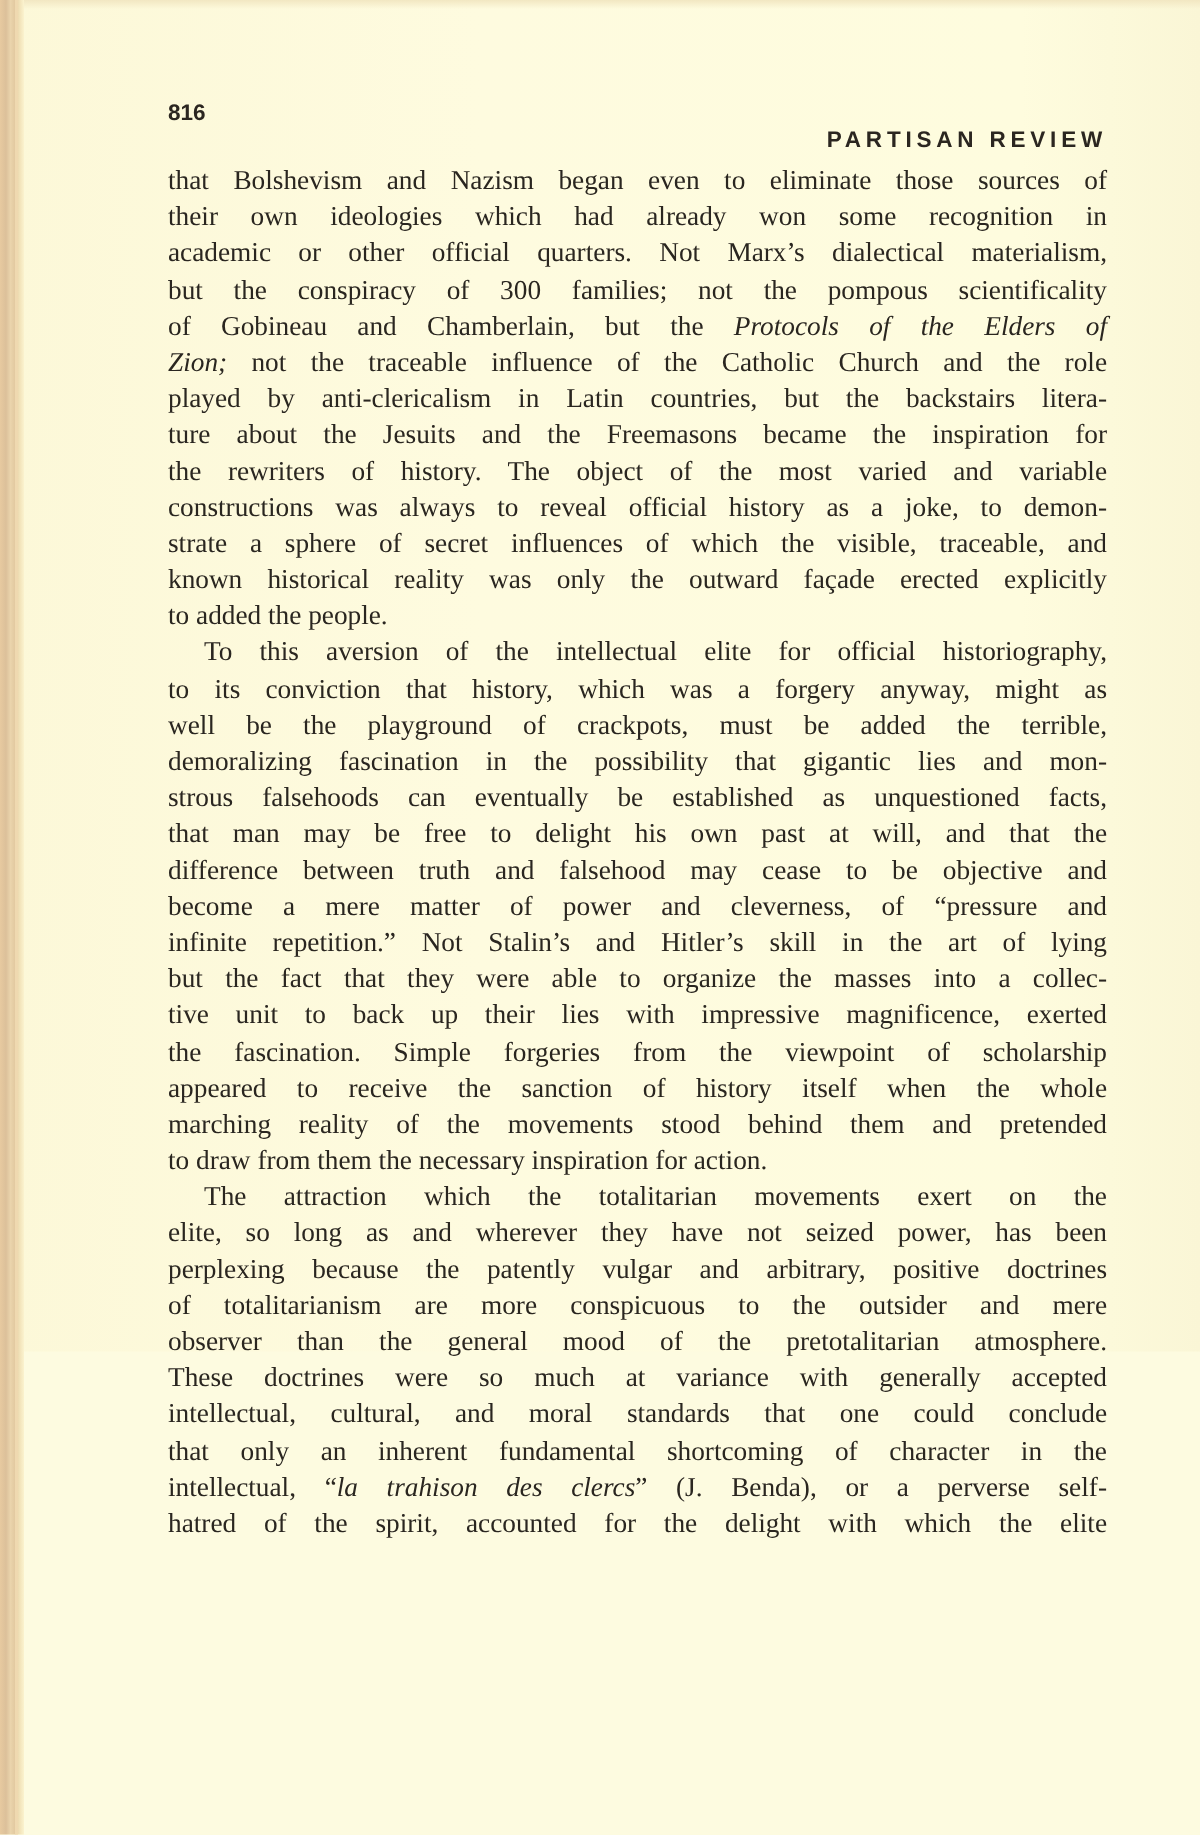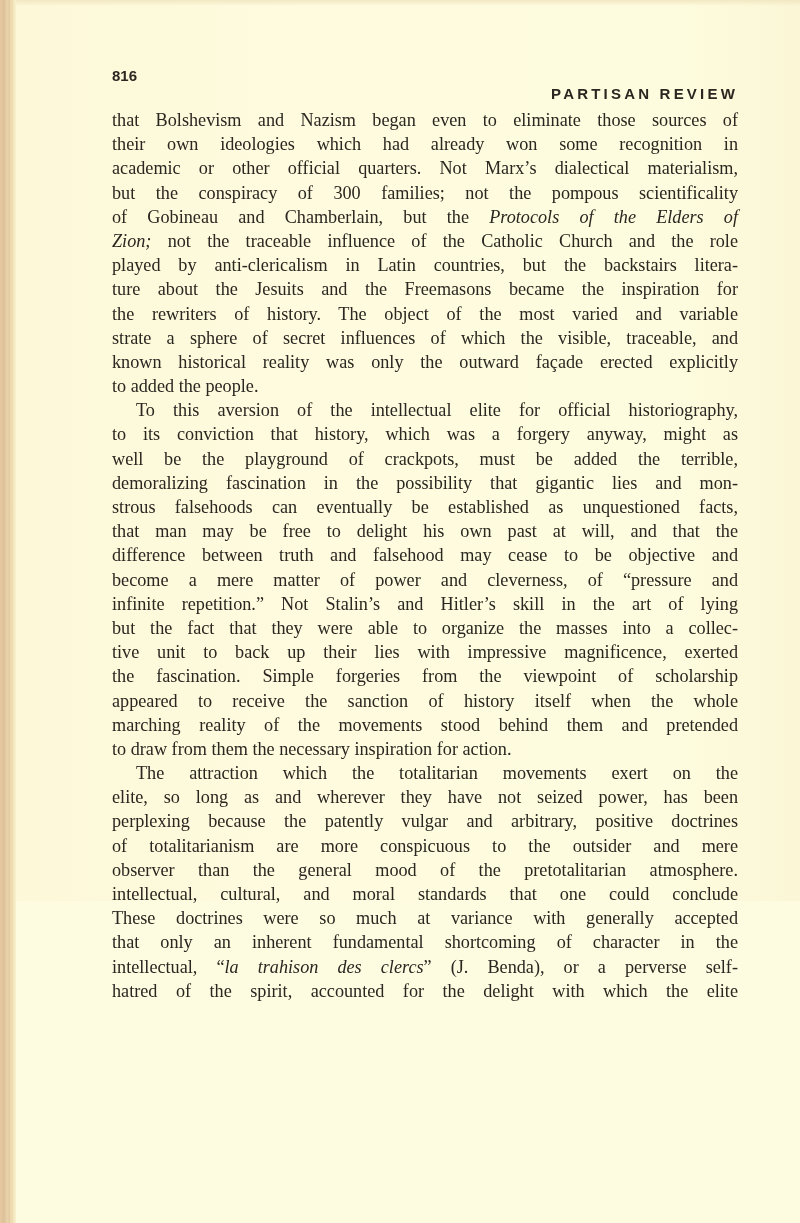--- a/index.html
+++ b/index.html
@@ -63,20 +63,21 @@
   <div class="text-block" id="text-block">
       <div class="line"><span>that Bolshevism and Nazism began even to eliminate those sources of</span></div>
       <div class="line"><span>their own ideologies which had already won some recognition in</span></div>
       <div class="line"><span>academic or other official quarters. Not Marx’s dialectical materialism,</span></div>
       <div class="line"><span>but the conspiracy of 300 families; not the pompous scientificality</span></div>
       <div class="line"><span>of Gobineau and Chamberlain, but the </span><span class="it">Protocols of the Elders of</span></div>
       <div class="line"><span class="it">Zion;</span><span> not the traceable influence of the Catholic Church and the role</span></div>
       <div class="line"><span>played by anti-clericalism in Latin countries, but the backstairs litera-</span></div>
       <div class="line"><span>ture about the Jesuits and the Freemasons became the inspiration for</span></div>
       <div class="line"><span>the rewriters of history. The object of the most varied and variable</span></div>
+      <div class="line"><span>constructions was always to reveal official history as a joke, to demon-</span></div>
       <div class="line"><span>strate a sphere of secret influences of which the visible, traceable, and</span></div>
       <div class="line"><span>known historical reality was only the outward façade erected explicitly</span></div>
       <div class="line last"><span>to added the people.</span></div>
       <div class="line indent"><span>To this aversion of the intellectual elite for official historiography,</span></div>
       <div class="line"><span>to its conviction that history, which was a forgery anyway, might as</span></div>
       <div class="line"><span>well be the playground of crackpots, must be added the terrible,</span></div>
       <div class="line"><span>demoralizing fascination in the possibility that gigantic lies and mon-</span></div>
       <div class="line"><span>strous falsehoods can eventually be established as unquestioned facts,</span></div>
       <div class="line"><span>that man may be free to delight his own past at will, and that the</span></div>
       <div class="line"><span>difference between truth and falsehood may cease to be objective and</span></div>
@@ -86,19 +87,19 @@
       <div class="line"><span>tive unit to back up their lies with impressive magnificence, exerted</span></div>
       <div class="line"><span>the fascination. Simple forgeries from the viewpoint of scholarship</span></div>
       <div class="line"><span>appeared to receive the sanction of history itself when the whole</span></div>
       <div class="line"><span>marching reality of the movements stood behind them and pretended</span></div>
       <div class="line last"><span>to draw from them the necessary inspiration for action.</span></div>
       <div class="line indent"><span>The attraction which the totalitarian movements exert on the</span></div>
       <div class="line"><span>elite, so long as and wherever they have not seized power, has been</span></div>
       <div class="line"><span>perplexing because the patently vulgar and arbitrary, positive doctrines</span></div>
       <div class="line"><span>of totalitarianism are more conspicuous to the outsider and mere</span></div>
       <div class="line"><span>observer than the general mood of the pretotalitarian atmosphere.</span></div>
+      <div class="line"><span>These doctrines were so much at variance with generally accepted</span></div>
       <div class="line"><span>intellectual, cultural, and moral standards that one could conclude</span></div>
-      <div class="line"><span>These doctrines were so much at variance with generally accepted</span></div>
       <div class="line"><span>that only an inherent fundamental shortcoming of character in the</span></div>
       <div class="line"><span>intellectual, “</span><span class="it">la trahison des clercs</span><span>” (J. Benda), or a perverse self-</span></div>
       <div class="line"><span>hatred of the spirit, accounted for the delight with which the elite</span></div>
     </div>
 </div>
 
 </body></html>

